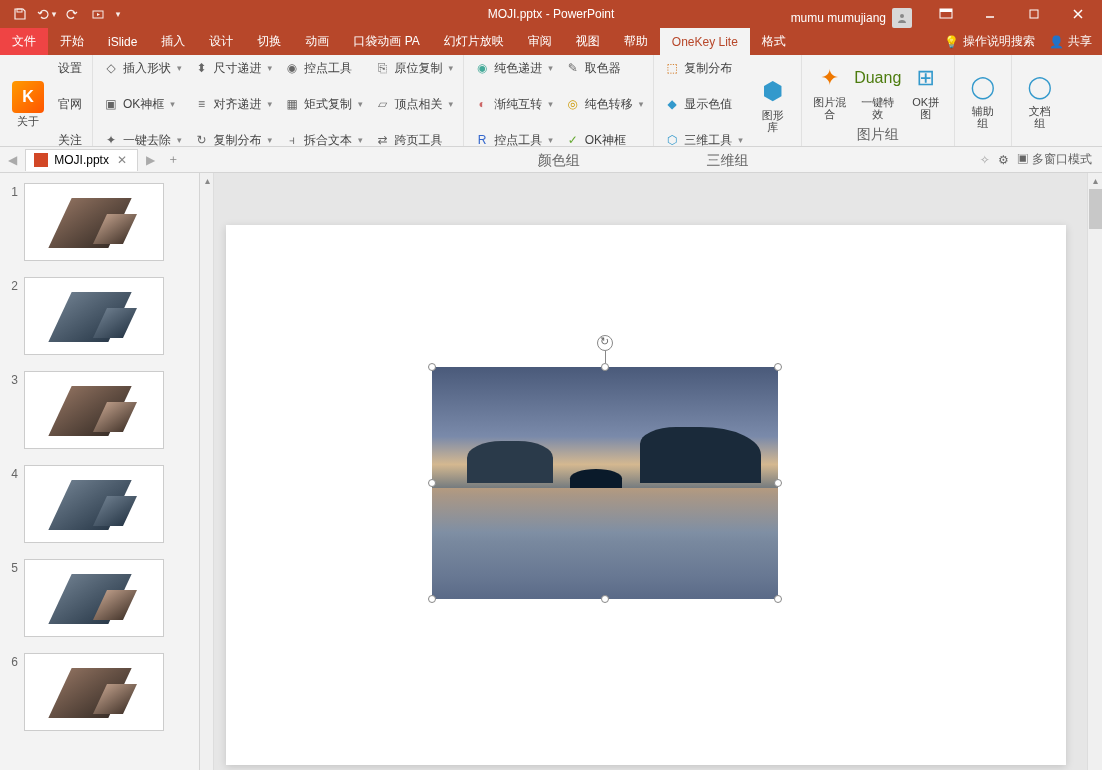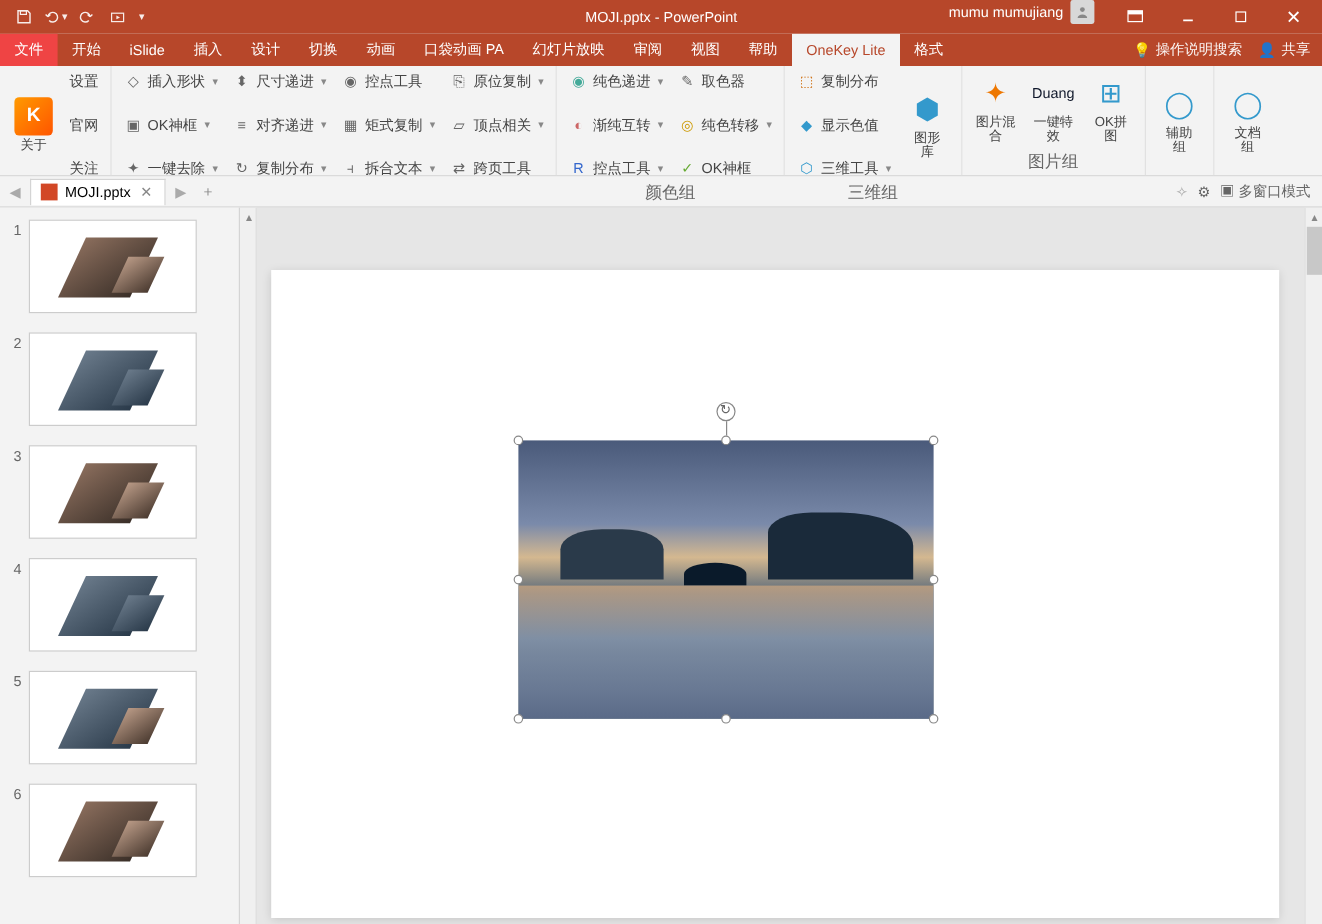--- a/index.html
+++ b/index.html
@@ -1,21 +1,21 @@
 <!DOCTYPE html>
 <html><head>
 <meta charset="utf-8">
 <style>
 *{margin:0;padding:0;box-sizing:border-box;font-family:"Microsoft YaHei",sans-serif;font-size:12px;user-select:none}
 body{background:#e6e6e6;overflow:hidden}
 .titlebar{height:28px;background:#b7472a;display:flex;align-items:center;color:#fff;position:relative}
 .qat{display:flex;align-items:center;gap:2px;padding:0 8px}
 .qat-btn{width:24px;height:24px;display:flex;align-items:center;justify-content:center;color:#fff;opacity:.9}
 .title-center{position:absolute;left:50%;transform:translateX(-50%);color:#fff;font-size:12px}
-.title-right{margin-left:auto;display:flex;align-items:flex-start;gap:4px;padding-right:4px}
+.title-right{margin-left:auto;display:flex;align-items:flex-end;gap:4px;padding-right:4px}
 .win-btn{width:40px;height:28px;display:flex;align-items:center;justify-content:center;color:#fff}
 .user-area{display:flex;align-items:center;gap:6px;padding:0 10px;color:#fff}
 .avatar{width:20px;height:20px;background:#d8d8d8;border-radius:2px;display:flex;align-items:center;justify-content:center}
 .tabbar{height:27px;background:#b7472a;display:flex;align-items:stretch;color:#fff}
 .tab{padding:0 12px;display:flex;align-items:center;color:#fff;font-size:12px}
 .tab.file{background:#ef4444}
 .tab.active{background:#f3f3f3;color:#b7472a}
 .tab-right{margin-left:auto;display:flex;align-items:center;padding-right:10px;gap:14px}
 .tell-me{display:flex;align-items:center;gap:4px;color:#fff;opacity:.95}
 .ribbon{height:92px;background:#f3f3f3;border-bottom:1px solid #d4d4d4;display:flex}
@@ -314,21 +314,21 @@
   </div>
 
   <div class="rgroup">
     <div class="rgroup-body">
       <div class="rbtn-big">
           <div class="ico" style="color:#e70;font-size:22px">✦</div>
           <div class="lbl" style="white-space:pre">图片混
 合</div>
         </div>
       <div class="rbtn-big">
-          <div class="ico" style="color:#0f172a;font-size:12px">Duang</div>
+          <div class="ico" style="color:#4d7c0f;font-size:16px">Duang</div>
           <div class="lbl" style="white-space:pre">一键特
 效</div>
         </div>
       <div class="rbtn-big">
           <div class="ico" style="color:#39c;font-size:22px">⊞</div>
           <div class="lbl" style="white-space:pre">OK拼
 图</div>
         </div>
     </div>
     <div class="rgroup-label">图片组</div>

